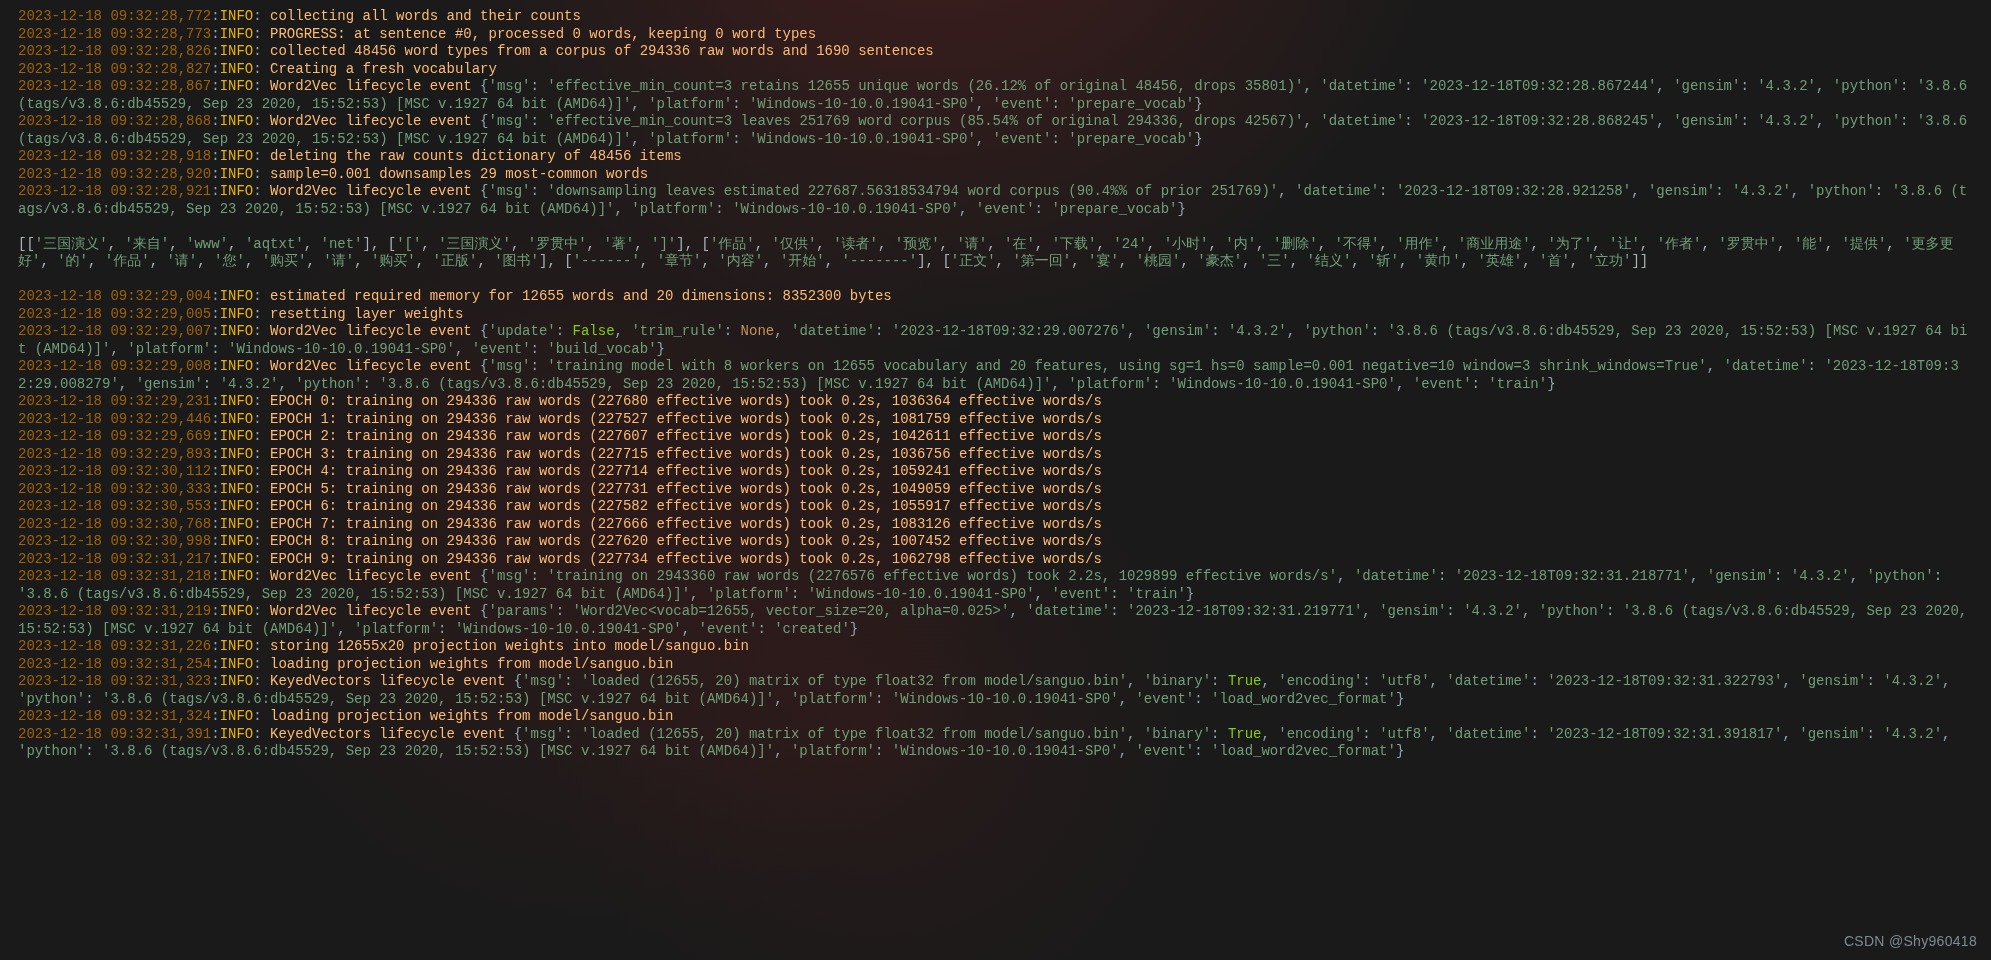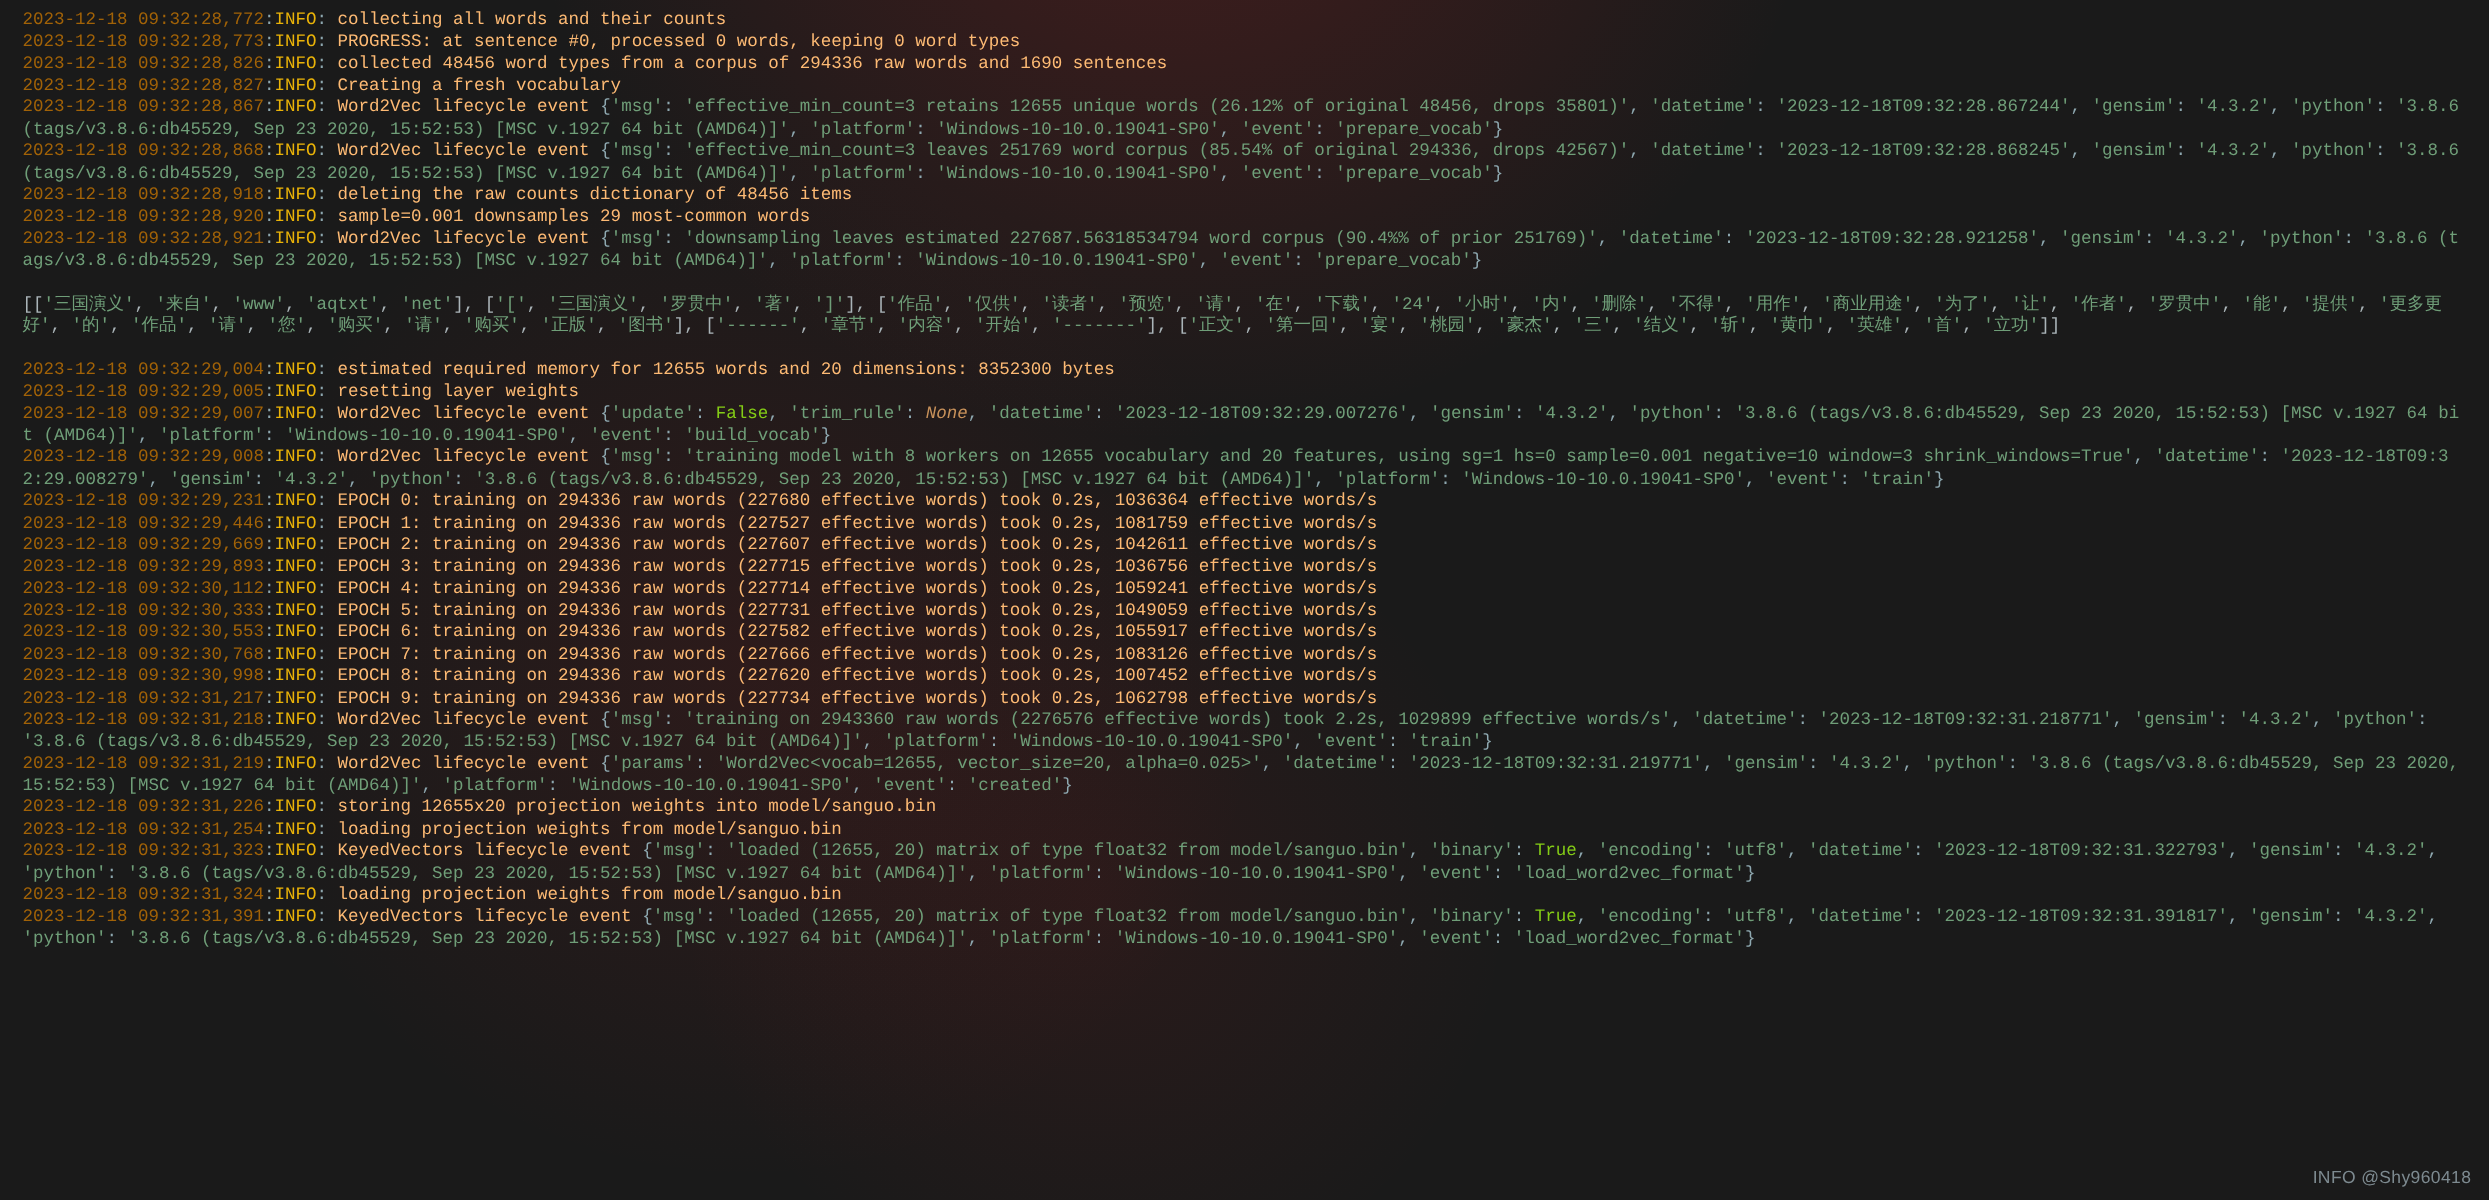--- a/index.html
+++ b/index.html
@@ -22,28 +22,28 @@
   position:relative;z-index:1;
   padding:8px 18px 8px 18px;
   white-space:pre-wrap;
   word-break:break-all;
   color:#8ea8b0;
 }
 .ln{display:block}
 .ts{color:#a16207}
 .lvl{color:#eab308}
 .msg{color:#fdba74}
-.kw-none{color:#c8915a;font-style:italic}
+.kw-none{color:#c8915a;}
 .kw-bool{color:#84cc16}
 .str{color:#6f9e78}
 .py{color:#aab4b8}
 .watermark{
   position:absolute;right:14px;bottom:10px;
   font-family:Arial,Helvetica,sans-serif;
   font-size:14px;color:#7d8a90;z-index:2;letter-spacing:.3px
 }
 </style>
 </head>
 <body>
 <div class="bg-glow"></div>
 
 <div class="console" id="console"><span class="ln"><span class="ts">2023-12-18 09:32:28,772</span>:<span class="lvl">INFO</span>: <span class="msg">collecting all words and their counts</span></span><span class="ln"><span class="ts">2023-12-18 09:32:28,773</span>:<span class="lvl">INFO</span>: <span class="msg">PROGRESS: at sentence #0, processed 0 words, keeping 0 word types</span></span><span class="ln"><span class="ts">2023-12-18 09:32:28,826</span>:<span class="lvl">INFO</span>: <span class="msg">collected 48456 word types from a corpus of 294336 raw words and 1690 sentences</span></span><span class="ln"><span class="ts">2023-12-18 09:32:28,827</span>:<span class="lvl">INFO</span>: <span class="msg">Creating a fresh vocabulary</span></span><span class="ln"><span class="ts">2023-12-18 09:32:28,867</span>:<span class="lvl">INFO</span>: <span class="msg">Word2Vec lifecycle event </span>{<span class="str">'msg'</span>: <span class="str">'effective_min_count=3 retains 12655 unique words (26.12% of original 48456, drops 35801)'</span>, <span class="str">'datetime'</span>: <span class="str">'2023-12-18T09:32:28.867244'</span>, <span class="str">'gensim'</span>: <span class="str">'4.3.2'</span>, <span class="str">'python'</span>: <span class="str">'3.8.6 (tags/v3.8.6:db45529, Sep 23 2020, 15:52:53) [MSC v.1927 64 bit (AMD64)]'</span>, <span class="str">'platform'</span>: <span class="str">'Windows-10-10.0.19041-SP0'</span>, <span class="str">'event'</span>: <span class="str">'prepare_vocab'</span>}</span><span class="ln"><span class="ts">2023-12-18 09:32:28,868</span>:<span class="lvl">INFO</span>: <span class="msg">Word2Vec lifecycle event </span>{<span class="str">'msg'</span>: <span class="str">'effective_min_count=3 leaves 251769 word corpus (85.54% of original 294336, drops 42567)'</span>, <span class="str">'datetime'</span>: <span class="str">'2023-12-18T09:32:28.868245'</span>, <span class="str">'gensim'</span>: <span class="str">'4.3.2'</span>, <span class="str">'python'</span>: <span class="str">'3.8.6 (tags/v3.8.6:db45529, Sep 23 2020, 15:52:53) [MSC v.1927 64 bit (AMD64)]'</span>, <span class="str">'platform'</span>: <span class="str">'Windows-10-10.0.19041-SP0'</span>, <span class="str">'event'</span>: <span class="str">'prepare_vocab'</span>}</span><span class="ln"><span class="ts">2023-12-18 09:32:28,918</span>:<span class="lvl">INFO</span>: <span class="msg">deleting the raw counts dictionary of 48456 items</span></span><span class="ln"><span class="ts">2023-12-18 09:32:28,920</span>:<span class="lvl">INFO</span>: <span class="msg">sample=0.001 downsamples 29 most-common words</span></span><span class="ln"><span class="ts">2023-12-18 09:32:28,921</span>:<span class="lvl">INFO</span>: <span class="msg">Word2Vec lifecycle event </span>{<span class="str">'msg'</span>: <span class="str">'downsampling leaves estimated 227687.56318534794 word corpus (90.4%% of prior 251769)'</span>, <span class="str">'datetime'</span>: <span class="str">'2023-12-18T09:32:28.921258'</span>, <span class="str">'gensim'</span>: <span class="str">'4.3.2'</span>, <span class="str">'python'</span>: <span class="str">'3.8.6 (tags/v3.8.6:db45529, Sep 23 2020, 15:52:53) [MSC v.1927 64 bit (AMD64)]'</span>, <span class="str">'platform'</span>: <span class="str">'Windows-10-10.0.19041-SP0'</span>, <span class="str">'event'</span>: <span class="str">'prepare_vocab'</span>}</span><span class="ln">&nbsp;</span><span class="ln py">[[<span class="str">'三国演义'</span>, <span class="str">'来自'</span>, <span class="str">'www'</span>, <span class="str">'aqtxt'</span>, <span class="str">'net'</span>], [<span class="str">'['</span>, <span class="str">'三国演义'</span>, <span class="str">'罗贯中'</span>, <span class="str">'著'</span>, <span class="str">']'</span>], [<span class="str">'作品'</span>, <span class="str">'仅供'</span>, <span class="str">'读者'</span>, <span class="str">'预览'</span>, <span class="str">'请'</span>, <span class="str">'在'</span>, <span class="str">'下载'</span>, <span class="str">'24'</span>, <span class="str">'小时'</span>, <span class="str">'内'</span>, <span class="str">'删除'</span>, <span class="str">'不得'</span>, <span class="str">'用作'</span>, <span class="str">'商业用途'</span>, <span class="str">'为了'</span>, <span class="str">'让'</span>, <span class="str">'作者'</span>, <span class="str">'罗贯中'</span>, <span class="str">'能'</span>, <span class="str">'提供'</span>, <span class="str">'更多更好'</span>, <span class="str">'的'</span>, <span class="str">'作品'</span>, <span class="str">'请'</span>, <span class="str">'您'</span>, <span class="str">'购买'</span>, <span class="str">'请'</span>, <span class="str">'购买'</span>, <span class="str">'正版'</span>, <span class="str">'图书'</span>], [<span class="str">'------'</span>, <span class="str">'章节'</span>, <span class="str">'内容'</span>, <span class="str">'开始'</span>, <span class="str">'-------'</span>], [<span class="str">'正文'</span>, <span class="str">'第一回'</span>, <span class="str">'宴'</span>, <span class="str">'桃园'</span>, <span class="str">'豪杰'</span>, <span class="str">'三'</span>, <span class="str">'结义'</span>, <span class="str">'斩'</span>, <span class="str">'黄巾'</span>, <span class="str">'英雄'</span>, <span class="str">'首'</span>, <span class="str">'立功'</span>]]</span><span class="ln">&nbsp;</span><span class="ln"><span class="ts">2023-12-18 09:32:29,004</span>:<span class="lvl">INFO</span>: <span class="msg">estimated required memory for 12655 words and 20 dimensions: 8352300 bytes</span></span><span class="ln"><span class="ts">2023-12-18 09:32:29,005</span>:<span class="lvl">INFO</span>: <span class="msg">resetting layer weights</span></span><span class="ln"><span class="ts">2023-12-18 09:32:29,007</span>:<span class="lvl">INFO</span>: <span class="msg">Word2Vec lifecycle event </span>{<span class="str">'update'</span>: <span class="kw-bool">False</span>, <span class="str">'trim_rule'</span>: <span class="kw-none">None</span>, <span class="str">'datetime'</span>: <span class="str">'2023-12-18T09:32:29.007276'</span>, <span class="str">'gensim'</span>: <span class="str">'4.3.2'</span>, <span class="str">'python'</span>: <span class="str">'3.8.6 (tags/v3.8.6:db45529, Sep 23 2020, 15:52:53) [MSC v.1927 64 bit (AMD64)]'</span>, <span class="str">'platform'</span>: <span class="str">'Windows-10-10.0.19041-SP0'</span>, <span class="str">'event'</span>: <span class="str">'build_vocab'</span>}</span><span class="ln"><span class="ts">2023-12-18 09:32:29,008</span>:<span class="lvl">INFO</span>: <span class="msg">Word2Vec lifecycle event </span>{<span class="str">'msg'</span>: <span class="str">'training model with 8 workers on 12655 vocabulary and 20 features, using sg=1 hs=0 sample=0.001 negative=10 window=3 shrink_windows=True'</span>, <span class="str">'datetime'</span>: <span class="str">'2023-12-18T09:32:29.008279'</span>, <span class="str">'gensim'</span>: <span class="str">'4.3.2'</span>, <span class="str">'python'</span>: <span class="str">'3.8.6 (tags/v3.8.6:db45529, Sep 23 2020, 15:52:53) [MSC v.1927 64 bit (AMD64)]'</span>, <span class="str">'platform'</span>: <span class="str">'Windows-10-10.0.19041-SP0'</span>, <span class="str">'event'</span>: <span class="str">'train'</span>}</span><span class="ln"><span class="ts">2023-12-18 09:32:29,231</span>:<span class="lvl">INFO</span>: <span class="msg">EPOCH 0: training on 294336 raw words (227680 effective words) took 0.2s, 1036364 effective words/s</span></span><span class="ln"><span class="ts">2023-12-18 09:32:29,446</span>:<span class="lvl">INFO</span>: <span class="msg">EPOCH 1: training on 294336 raw words (227527 effective words) took 0.2s, 1081759 effective words/s</span></span><span class="ln"><span class="ts">2023-12-18 09:32:29,669</span>:<span class="lvl">INFO</span>: <span class="msg">EPOCH 2: training on 294336 raw words (227607 effective words) took 0.2s, 1042611 effective words/s</span></span><span class="ln"><span class="ts">2023-12-18 09:32:29,893</span>:<span class="lvl">INFO</span>: <span class="msg">EPOCH 3: training on 294336 raw words (227715 effective words) took 0.2s, 1036756 effective words/s</span></span><span class="ln"><span class="ts">2023-12-18 09:32:30,112</span>:<span class="lvl">INFO</span>: <span class="msg">EPOCH 4: training on 294336 raw words (227714 effective words) took 0.2s, 1059241 effective words/s</span></span><span class="ln"><span class="ts">2023-12-18 09:32:30,333</span>:<span class="lvl">INFO</span>: <span class="msg">EPOCH 5: training on 294336 raw words (227731 effective words) took 0.2s, 1049059 effective words/s</span></span><span class="ln"><span class="ts">2023-12-18 09:32:30,553</span>:<span class="lvl">INFO</span>: <span class="msg">EPOCH 6: training on 294336 raw words (227582 effective words) took 0.2s, 1055917 effective words/s</span></span><span class="ln"><span class="ts">2023-12-18 09:32:30,768</span>:<span class="lvl">INFO</span>: <span class="msg">EPOCH 7: training on 294336 raw words (227666 effective words) took 0.2s, 1083126 effective words/s</span></span><span class="ln"><span class="ts">2023-12-18 09:32:30,998</span>:<span class="lvl">INFO</span>: <span class="msg">EPOCH 8: training on 294336 raw words (227620 effective words) took 0.2s, 1007452 effective words/s</span></span><span class="ln"><span class="ts">2023-12-18 09:32:31,217</span>:<span class="lvl">INFO</span>: <span class="msg">EPOCH 9: training on 294336 raw words (227734 effective words) took 0.2s, 1062798 effective words/s</span></span><span class="ln"><span class="ts">2023-12-18 09:32:31,218</span>:<span class="lvl">INFO</span>: <span class="msg">Word2Vec lifecycle event </span>{<span class="str">'msg'</span>: <span class="str">'training on 2943360 raw words (2276576 effective words) took 2.2s, 1029899 effective words/s'</span>, <span class="str">'datetime'</span>: <span class="str">'2023-12-18T09:32:31.218771'</span>, <span class="str">'gensim'</span>: <span class="str">'4.3.2'</span>, <span class="str">'python'</span>: <span class="str">'3.8.6 (tags/v3.8.6:db45529, Sep 23 2020, 15:52:53) [MSC v.1927 64 bit (AMD64)]'</span>, <span class="str">'platform'</span>: <span class="str">'Windows-10-10.0.19041-SP0'</span>, <span class="str">'event'</span>: <span class="str">'train'</span>}</span><span class="ln"><span class="ts">2023-12-18 09:32:31,219</span>:<span class="lvl">INFO</span>: <span class="msg">Word2Vec lifecycle event </span>{<span class="str">'params'</span>: <span class="str">'Word2Vec&lt;vocab=12655, vector_size=20, alpha=0.025&gt;'</span>, <span class="str">'datetime'</span>: <span class="str">'2023-12-18T09:32:31.219771'</span>, <span class="str">'gensim'</span>: <span class="str">'4.3.2'</span>, <span class="str">'python'</span>: <span class="str">'3.8.6 (tags/v3.8.6:db45529, Sep 23 2020, 15:52:53) [MSC v.1927 64 bit (AMD64)]'</span>, <span class="str">'platform'</span>: <span class="str">'Windows-10-10.0.19041-SP0'</span>, <span class="str">'event'</span>: <span class="str">'created'</span>}</span><span class="ln"><span class="ts">2023-12-18 09:32:31,226</span>:<span class="lvl">INFO</span>: <span class="msg">storing 12655x20 projection weights into model/sanguo.bin</span></span><span class="ln"><span class="ts">2023-12-18 09:32:31,254</span>:<span class="lvl">INFO</span>: <span class="msg">loading projection weights from model/sanguo.bin</span></span><span class="ln"><span class="ts">2023-12-18 09:32:31,323</span>:<span class="lvl">INFO</span>: <span class="msg">KeyedVectors lifecycle event </span>{<span class="str">'msg'</span>: <span class="str">'loaded (12655, 20) matrix of type float32 from model/sanguo.bin'</span>, <span class="str">'binary'</span>: <span class="kw-bool">True</span>, <span class="str">'encoding'</span>: <span class="str">'utf8'</span>, <span class="str">'datetime'</span>: <span class="str">'2023-12-18T09:32:31.322793'</span>, <span class="str">'gensim'</span>: <span class="str">'4.3.2'</span>, <span class="str">'python'</span>: <span class="str">'3.8.6 (tags/v3.8.6:db45529, Sep 23 2020, 15:52:53) [MSC v.1927 64 bit (AMD64)]'</span>, <span class="str">'platform'</span>: <span class="str">'Windows-10-10.0.19041-SP0'</span>, <span class="str">'event'</span>: <span class="str">'load_word2vec_format'</span>}</span><span class="ln"><span class="ts">2023-12-18 09:32:31,324</span>:<span class="lvl">INFO</span>: <span class="msg">loading projection weights from model/sanguo.bin</span></span><span class="ln"><span class="ts">2023-12-18 09:32:31,391</span>:<span class="lvl">INFO</span>: <span class="msg">KeyedVectors lifecycle event </span>{<span class="str">'msg'</span>: <span class="str">'loaded (12655, 20) matrix of type float32 from model/sanguo.bin'</span>, <span class="str">'binary'</span>: <span class="kw-bool">True</span>, <span class="str">'encoding'</span>: <span class="str">'utf8'</span>, <span class="str">'datetime'</span>: <span class="str">'2023-12-18T09:32:31.391817'</span>, <span class="str">'gensim'</span>: <span class="str">'4.3.2'</span>, <span class="str">'python'</span>: <span class="str">'3.8.6 (tags/v3.8.6:db45529, Sep 23 2020, 15:52:53) [MSC v.1927 64 bit (AMD64)]'</span>, <span class="str">'platform'</span>: <span class="str">'Windows-10-10.0.19041-SP0'</span>, <span class="str">'event'</span>: <span class="str">'load_word2vec_format'</span>}</span></div>
-<div class="watermark">INFO @Shy960418</div>
+<div class="watermark">CSDN @Shy960418</div>
 
 </body></html>

